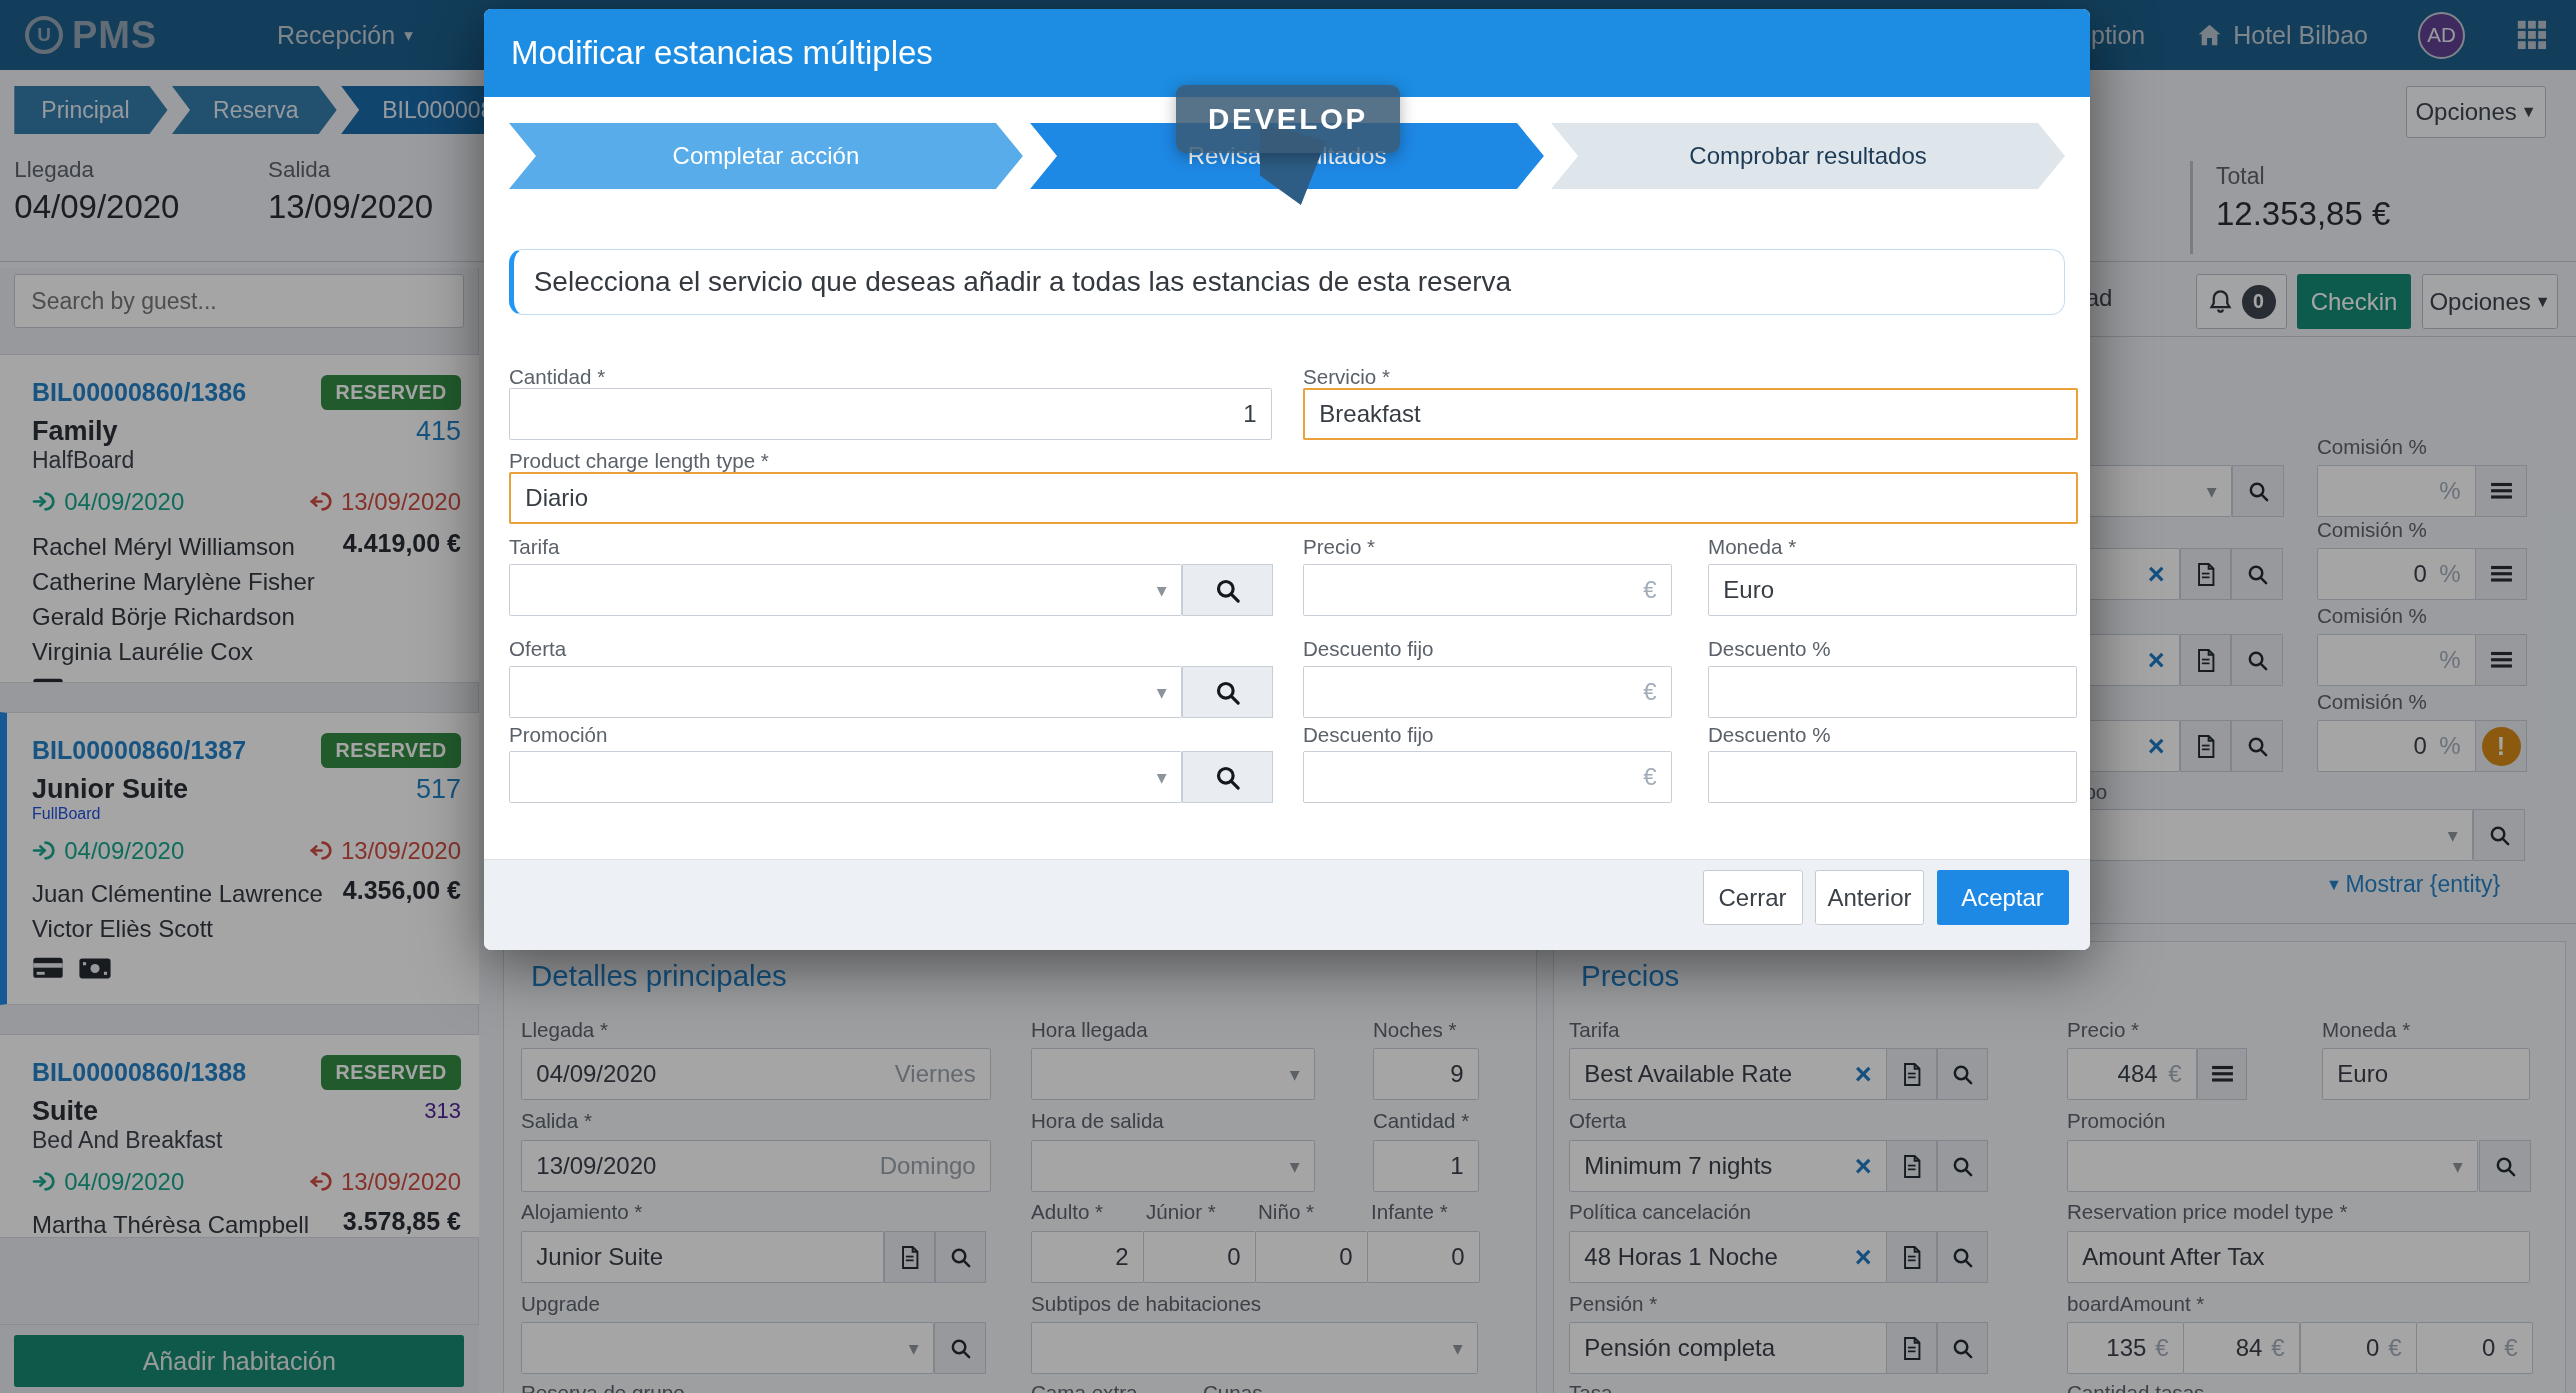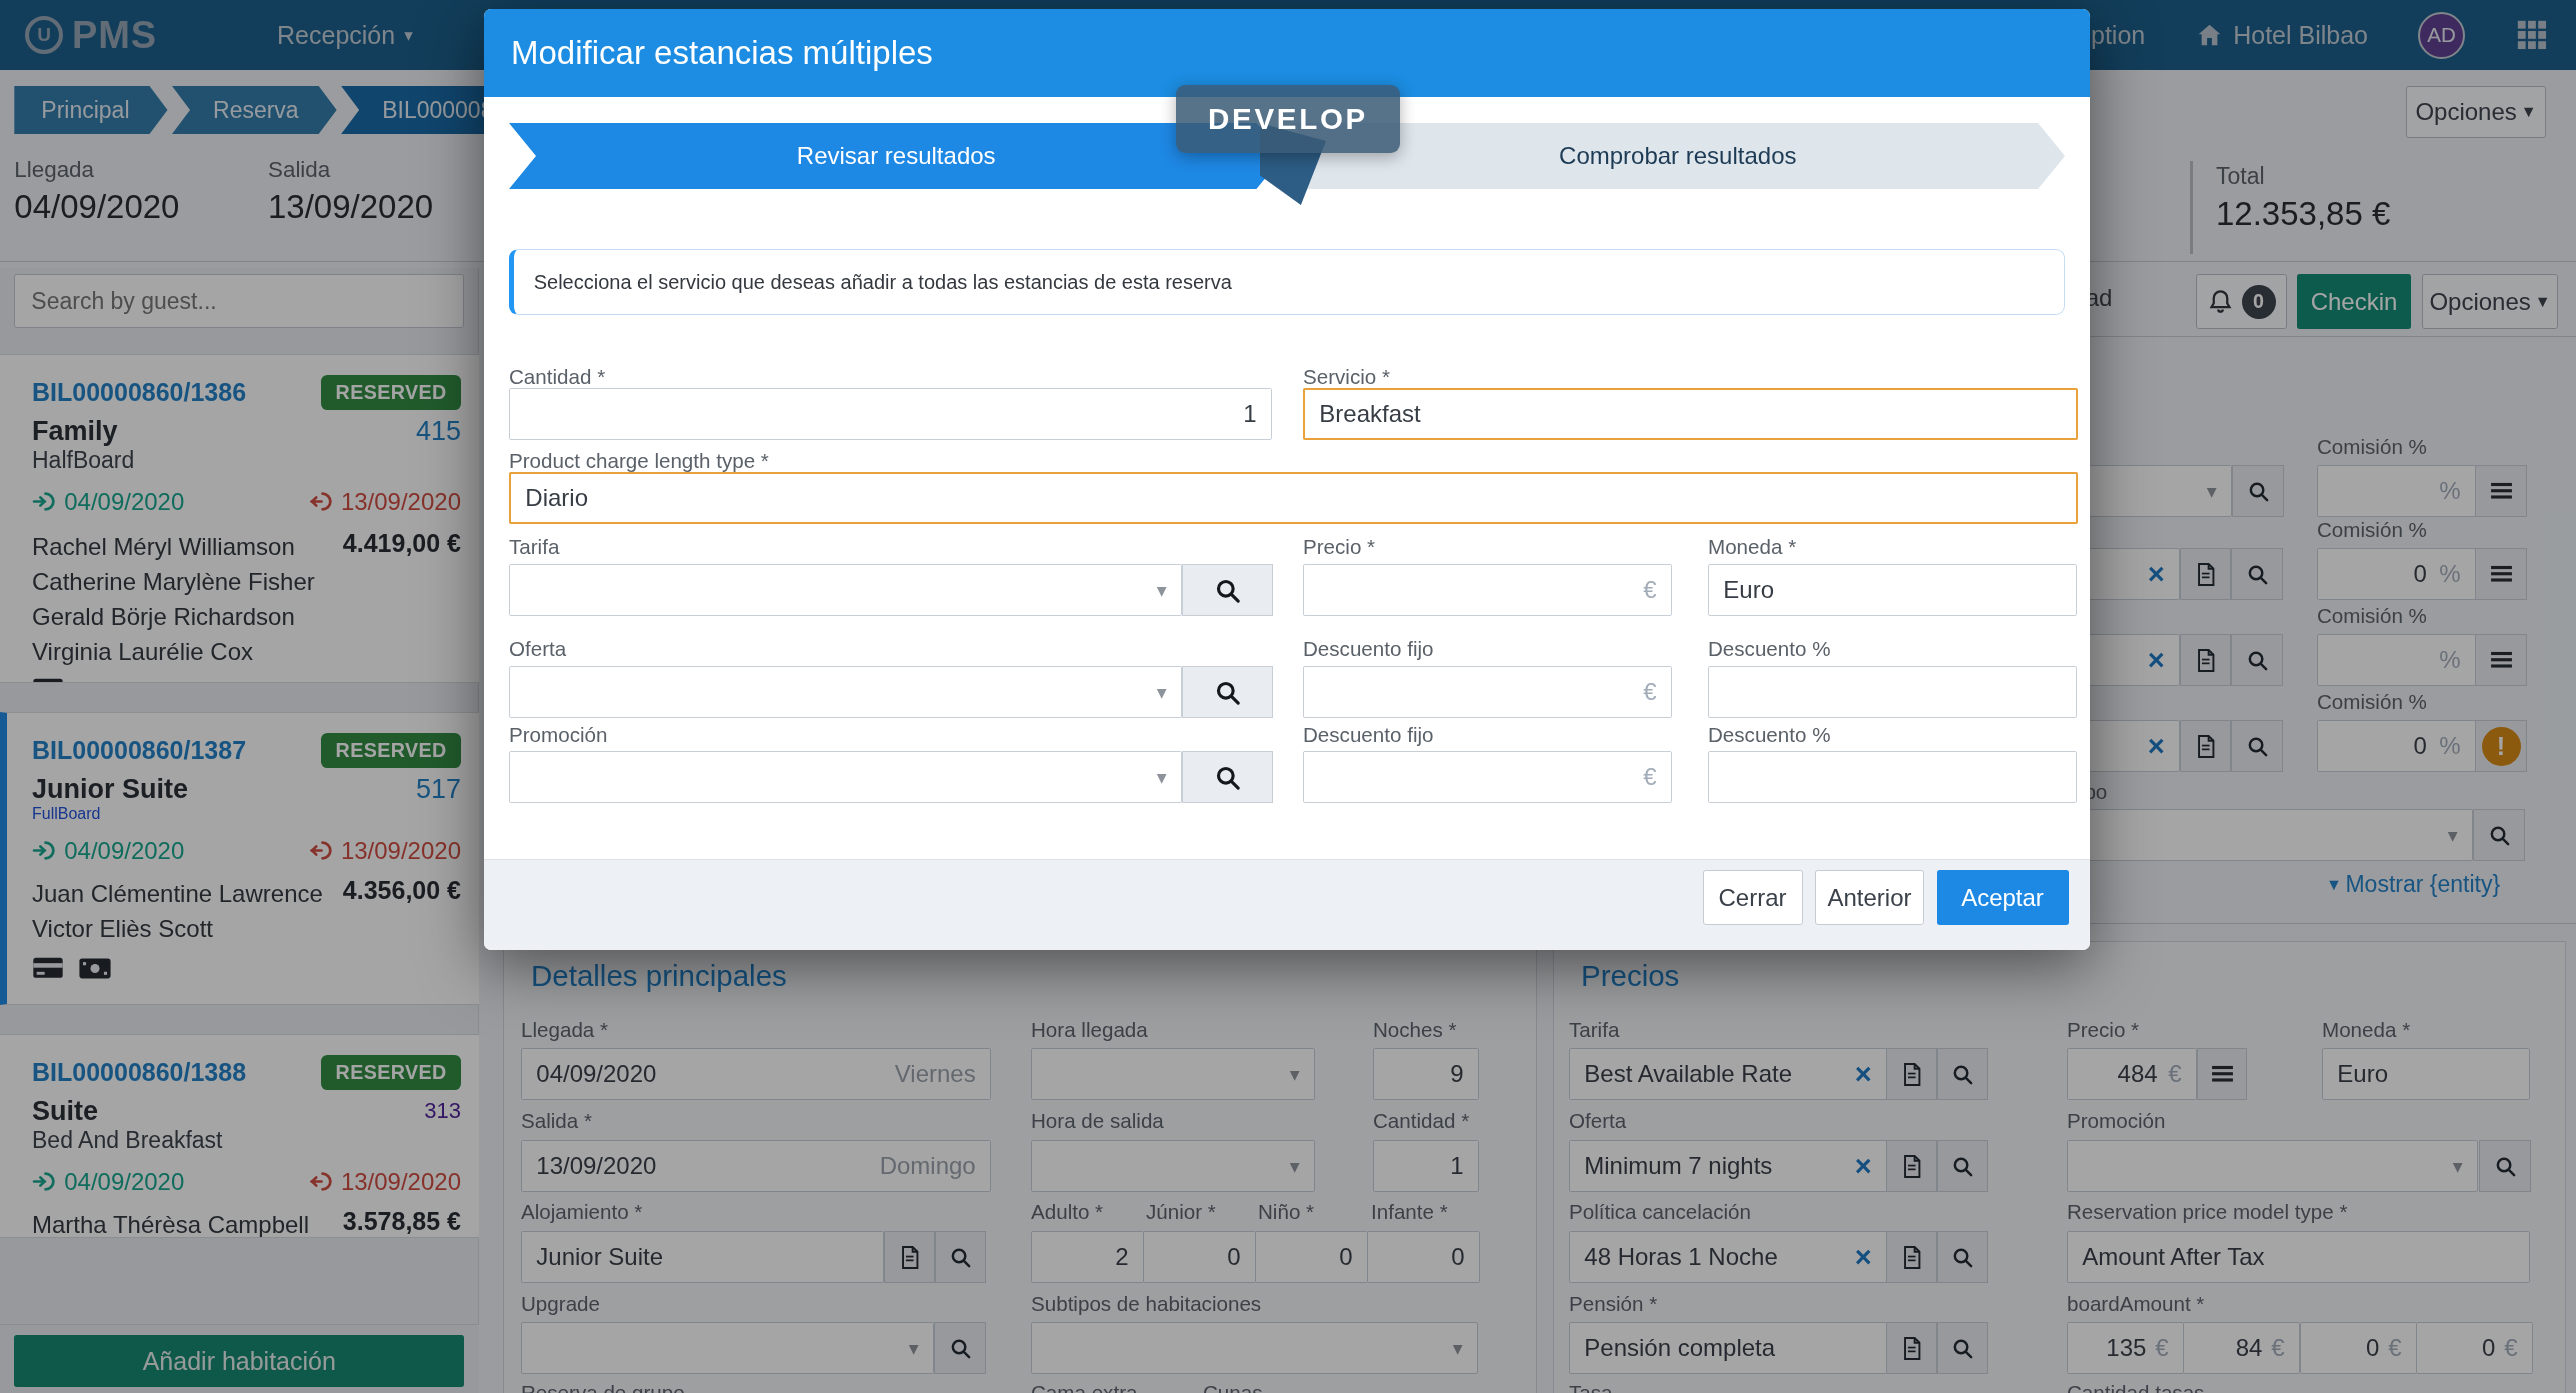--- a/index.html
+++ b/index.html
@@ -26,21 +26,21 @@
 .guests div{font-size:24px;color:#30363c;line-height:35px}
 .panel{position:absolute;background:#f4f6f8;border:0.9px solid #d0d5da}
 .ptitle{position:absolute;font-size:29.5px;color:#1b7ec6}
 .hr{position:absolute;height:0.9px;background:#c6cbd1}
 .menu3 svg{display:block}
 .overlay{position:absolute;left:0;top:0;width:2576px;height:1394px;background:rgba(10,12,14,.37);z-index:50}
 .modal{position:absolute;left:484px;top:9px;width:1606px;height:941px;background:#fff;border-radius:7.2px;box-shadow:0 16px 63px rgba(0,0,0,.5);z-index:100}
 .mhead{position:absolute;left:0;top:0;width:100%;height:88px;background:#1c8de2;border-radius:7.2px 7.2px 0 0;display:flex;align-items:center;padding-left:27px}
 .steps{position:absolute;left:25px;top:114px;width:1556px;height:66px;display:flex;gap:7.2px}
 .step{flex:1;display:flex;align-items:center;justify-content:center;font-size:24px;color:#fff;clip-path:polygon(0 0,calc(100% - 27px) 0,100% 50%,calc(100% - 27px) 100%,0 100%,27px 50%);cursor:pointer}
-.msg{position:absolute;left:25px;top:240px;width:1556px;height:66px;border:0.9px solid #c5ddf2;border-left:5.4px solid #2196f3;border-radius:9px;display:flex;align-items:center;padding-left:19.7px;font-size:20px;color:#34393f}
+.msg{position:absolute;left:25px;top:240px;width:1556px;height:66px;border:0.9px solid #c5ddf2;border-left:5.4px solid #2196f3;border-radius:14px;display:flex;align-items:center;padding-left:19.7px;font-size:28px;color:#34393f}
 .mbtn{height:55px;display:flex;align-items:center;justify-content:center;font-size:24px;border-radius:2.7px;cursor:pointer}
 .develop{position:absolute;left:692px;top:76px;width:224px;height:68px;background:rgba(58,90,117,.85);border-radius:9px;display:flex;align-items:center;justify-content:center;color:#fff;font-size:29.5px;font-weight:bold;letter-spacing:2.7px;z-index:6;box-shadow:0 3.6px 16px rgba(0,0,0,.3)}
 .devtail{position:absolute;left:776px;top:114px;width:66px;height:82px;background:#2d5c84;clip-path:polygon(0 0,100% 22%,62% 100%,0 64%);z-index:5}
 .ico{display:inline-flex;align-items:center;justify-content:center}
 .warncirc{width:39px;height:39px;border-radius:50%;background:#d68910;color:#fff;font-weight:bold;font-size:25px;display:flex;align-items:center;justify-content:center}
 .bellbadge{width:34px;height:34px;border-radius:50%;background:#394049;color:#fff;font-size:19.7px;font-weight:bold;display:flex;align-items:center;justify-content:center}
 .linkblue{color:#1f7fc4;font-size:23px;cursor:pointer;display:flex;align-items:center;gap:3.6px}
 </style>
 </head>
 <body>
@@ -672,20 +672,21 @@
 
 <div class="overlay"></div>
 
 <div class="modal">
   <div class="mhead">
     <span style="color:#fff;font-size:33px">Modificar estancias múltiples</span>
   </div>
   <div class="devtail"></div>
   <div class="develop">DEVELOP</div>
   <div class="steps">
+    <div class="step" style="background:#58ace9">Completar acción</div>
     <div class="step" style="background:#1e88e5">Revisar resultados</div>
     <div class="step" style="background:#dee5eb;color:#1d3b55">Comprobar resultados</div>
   </div>
   <div class="msg">Selecciona el servicio que deseas añadir a todas las estancias de esta reserva</div>
 
   <div class="lbl" style="left:25px;top:356px">Cantidad *</div>
   <div class="lbl" style="left:819px;top:356px">Servicio *</div>
   <div class="inp" style="left:25px;top:379px;width:763px">
       <span class="rt">1</span>
     </div>

